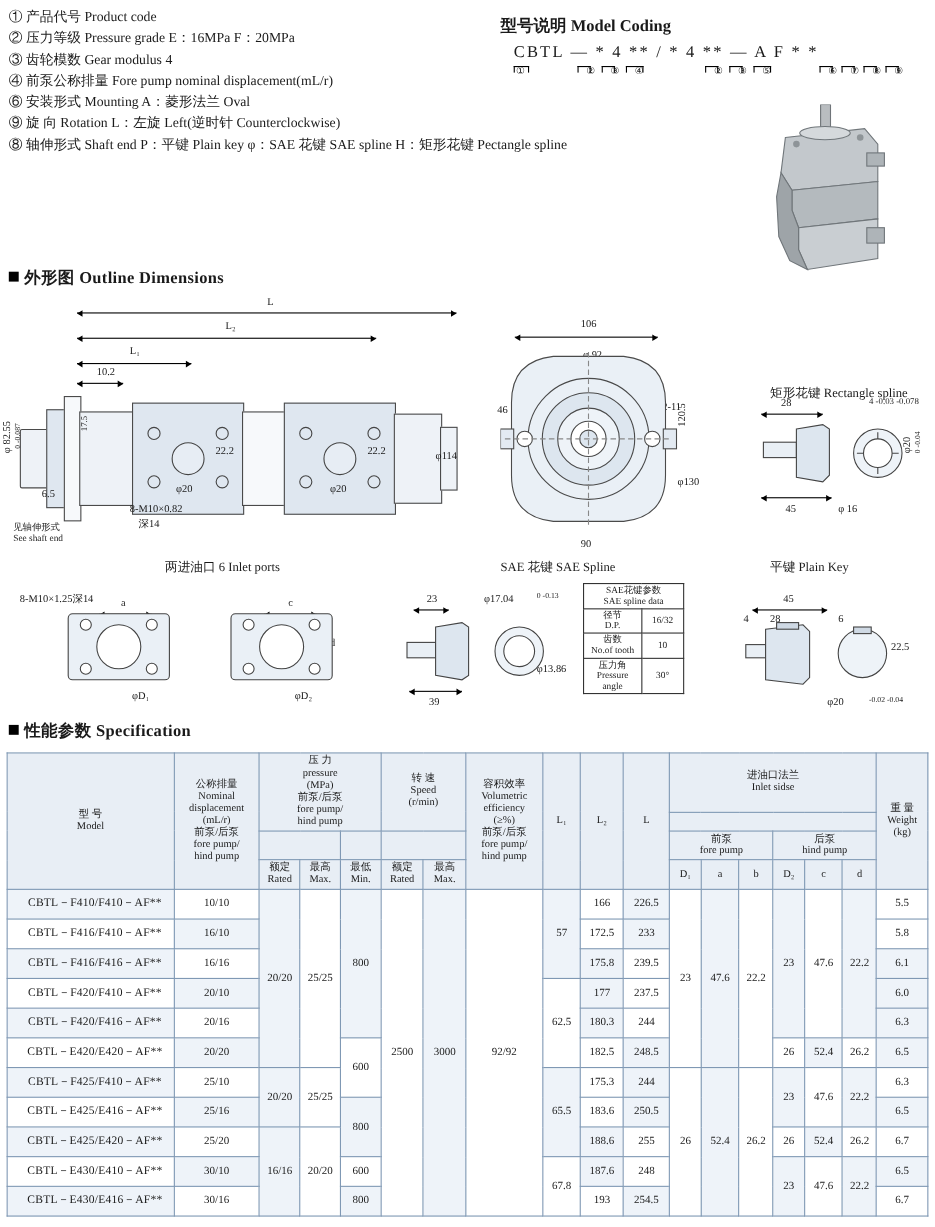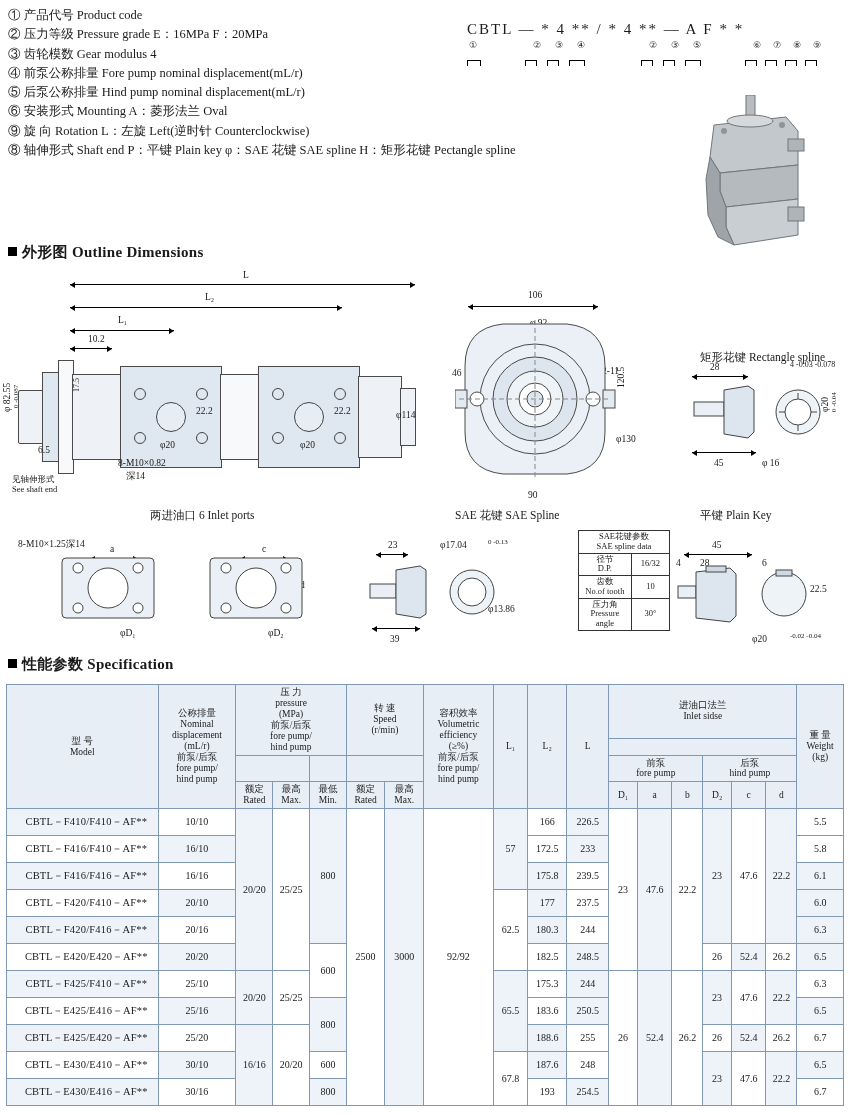--- a/index.html
+++ b/index.html
@@ -62,27 +62,29 @@
 </head>
 <body>
 
 <div class="page">
 
   <div class="legend">
     <div>① 产品代号 Product code</div>
     <div>② 压力等级 Pressure grade E：16MPa F：20MPa</div>
     <div>③ 齿轮模数 Gear modulus 4</div>
     <div>④ 前泵公称排量 Fore  pump nominal displacement(mL/r)</div>
-    <div>⑤ 后泵公称排量 Hind  pump nominal displacement(mL/r)</div>
     <div>⑥ 安装形式 Mounting A：菱形法兰 Oval</div>
     <div>⑨ 旋      向 Rotation L：左旋 Left(逆时针 Counterclockwise)</div>
     <div>⑧ 轴伸形式 Shaft end P：平键 Plain key φ：SAE 花键 SAE spline H：矩形花键 Pectangle spline</div>
   </div>
 
   <div class="coding">
+    <div class="title">
+      <span class="sq"></span><span>型号说明 Model Coding</span>
+    </div>
     <div class="row">CBTL — * 4 ** / * 4 ** — A F * *</div>
     <div class="marks">
       <span style="left:2px">①</span>
       <span style="left:66px">②</span>
       <span style="left:88px">③</span>
       <span style="left:110px">④</span>
       <span style="left:182px">②</span>
       <span style="left:204px">③</span>
       <span style="left:226px">⑤</span>
       <span style="left:286px">⑥</span>
@@ -254,21 +256,21 @@
     <div class="lbl" style="left:390px;top:372px;">39</div>
     <div class="dimline" style="left:372px;top:366px;width:48px;"></div>
 
     <svg style="position:absolute;left:368px;top:296px;" width="140" height="70">
       <rect x="2" y="26" width="26" height="14" fill="#e9eff5" stroke="#444"></rect>
       <path d="M28,12 L52,8 L58,12 L58,56 L52,60 L28,56 Z" fill="#dde6ef" stroke="#444"></path>
       <circle cx="104" cy="34" r="22" fill="#eef3f8" stroke="#444"></circle>
       <circle cx="104" cy="34" r="14" fill="#fff" stroke="#444"></circle>
     </svg>
 
-    <table class="spline-tbl" style="left:530px;top:268px;width:92px;margin-left:48px;">
+    <table class="spline-tbl" style="left:530px;top:268px;width:92px;">
       <tbody>
           <tr>
             <td colspan="2" style="white-space:pre-line;">SAE花键参数
 SAE spline data</td>
           </tr>
       <tr>
             <td style="white-space:pre-line;width:58%">径节
 D.P.</td>
           <td>16/32</td>
           </tr>

